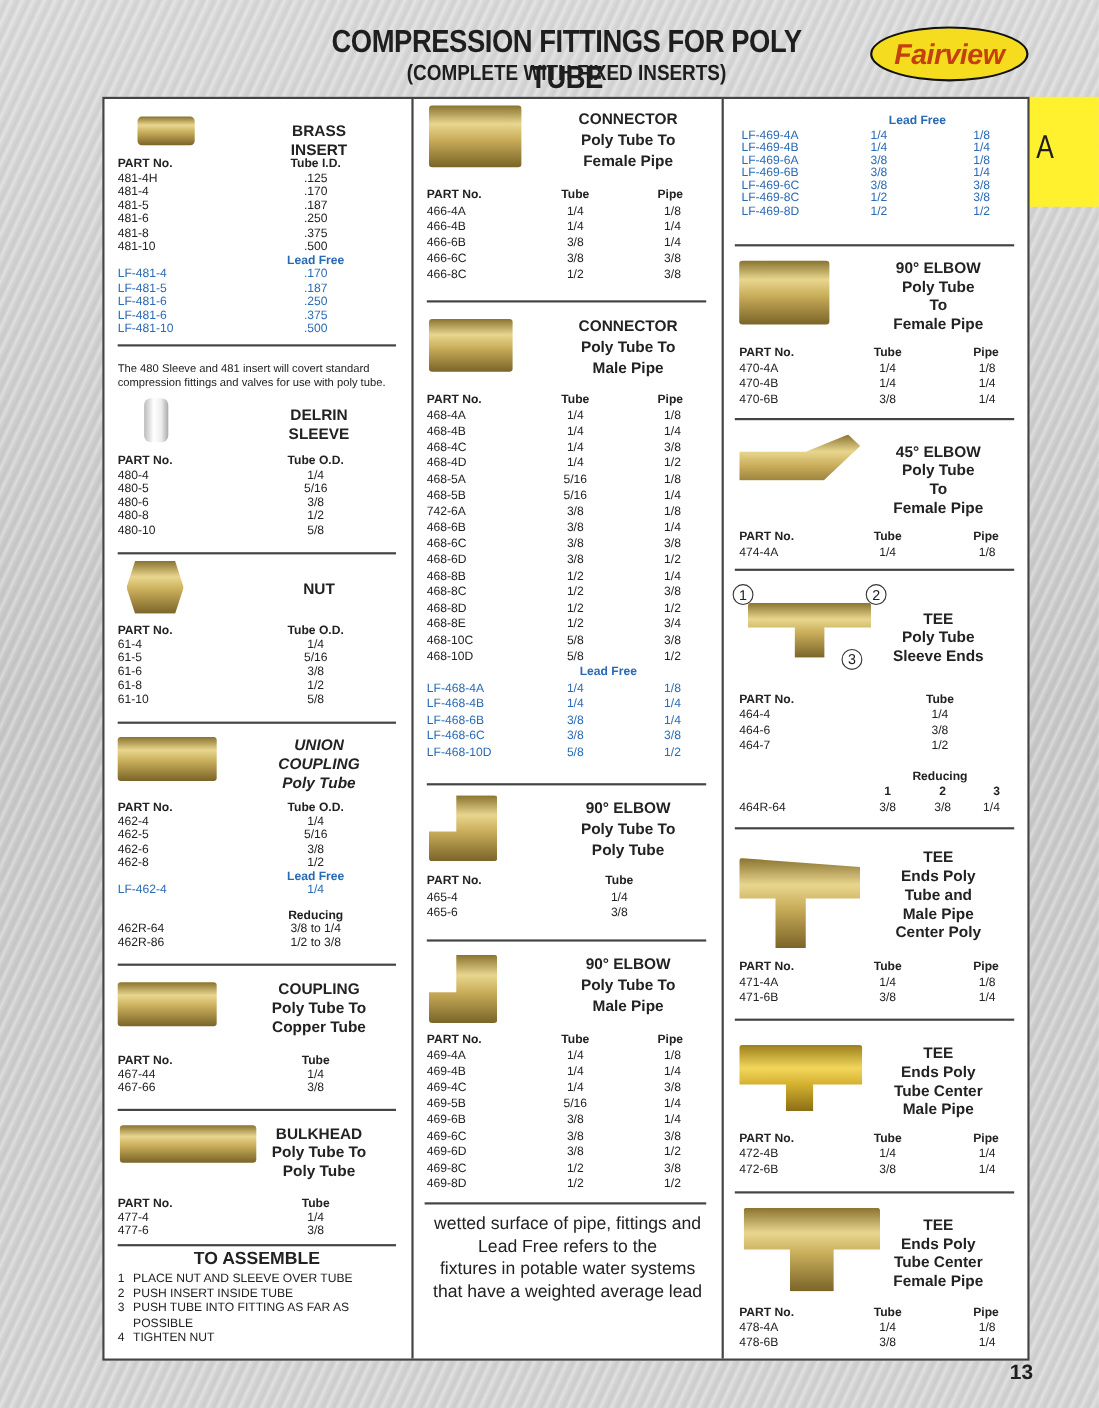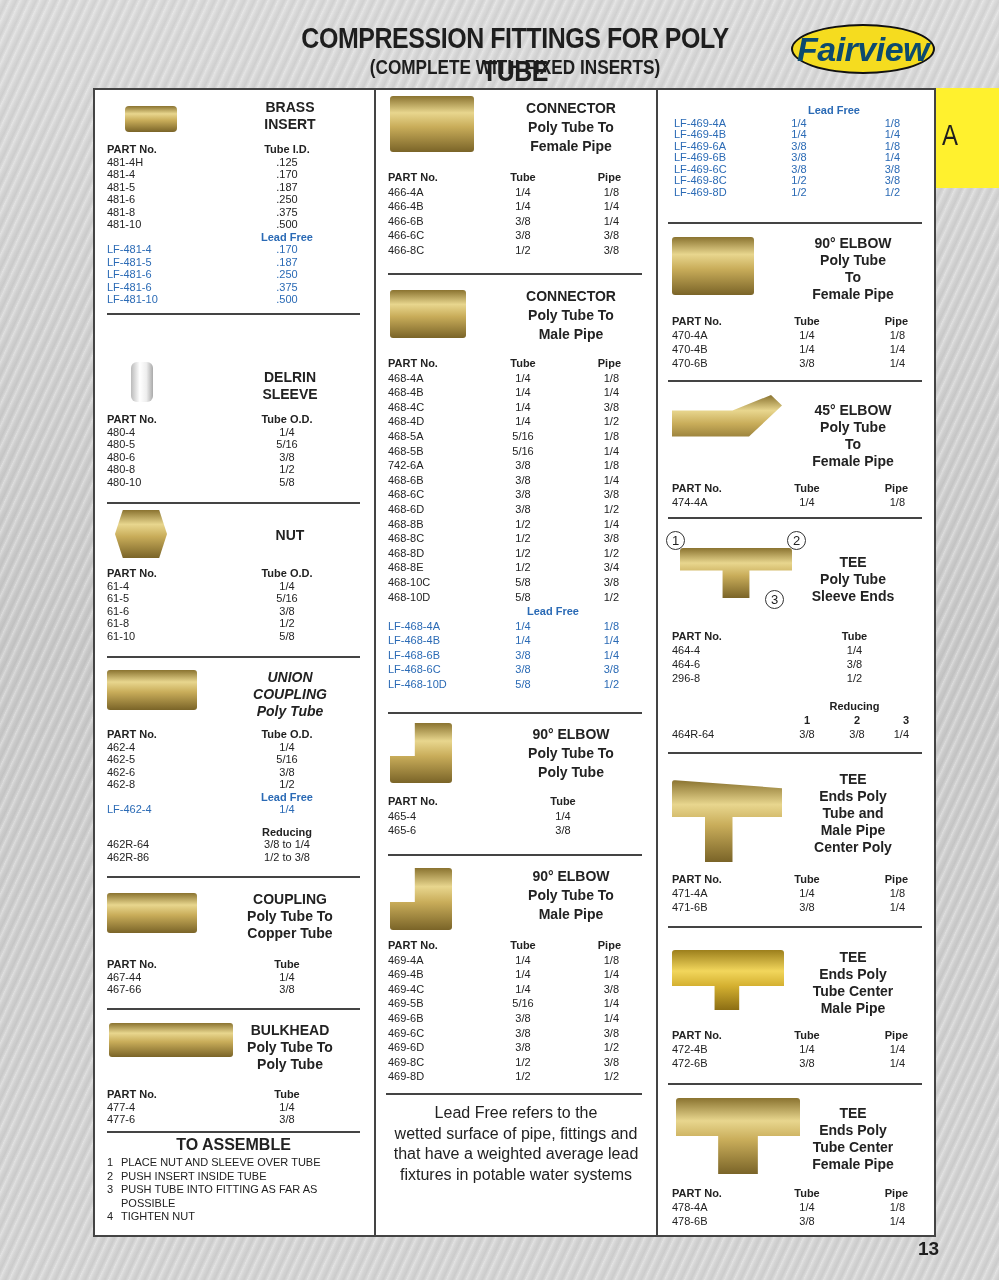--- a/index.html
+++ b/index.html
@@ -25,21 +25,21 @@
     position: absolute; left: 230px; top: 56px; width: 570px; text-align: center;
     font-weight: bold; font-size: 20px; color: #1e1e1e;
     transform: scaleX(0.86); transform-origin: center;
   }
   .logo {
     position: absolute; left: 791px; top: 24px; width: 144px; height: 50px;
     border-radius: 50%; background: #f5dc1f; border: 2px solid #111;
     display: flex; align-items: center; justify-content: center;
   }
   .logo span {
-    font-weight: bold; font-style: italic; font-size: 34px; color: #0c4a6e; letter-spacing: -0.5px;
+    font-weight: bold; font-style: italic; font-size: 26px; color: #c2410c; letter-spacing: -0.5px;
   }
   .tab-a {
     position: absolute; left: 936px; top: 88px; width: 63px; height: 100px;
     background: #fff12e;
   }
   .tab-a span {
     position: absolute; left: 4px; top: 30px; font-size: 30px; color: #1e1e1e;
     transform: scaleX(0.8);
   }
   .content {
@@ -100,21 +100,21 @@
 </div>
 <div class="tab-a">
   <span>A</span>
 </div>
 
 <div class="content">
 
   <div class="col col1">
 
     <div class="img brass" style="left:30px;top:16px;width:52px;height:26px;border-radius:4px;"></div>
-    <div class="ptitle" style="left:150px;top:9px;width:90px;">
+    <div class="ptitle" style="left:150px;top:21px;width:90px;">
       <div>BRASS</div>
       <div>INSERT</div>
     </div>
     <div class="tbl" style="top:53px;left:12px;width:255px;">
       <div class="row hdr">
           <span style="width:145px">PART No.</span>
           <span style="width:70px;text-align:center">Tube I.D.</span>
         </div>
       <div class="row">
           <span style="width:145px">481-4H</span>
@@ -159,20 +159,24 @@
       <div class="row lf">
           <span style="width:145px">LF-481-6</span>
           <span style="width:70px;text-align:center">.375</span>
         </div>
       <div class="row lf">
           <span style="width:145px">LF-481-10</span>
           <span style="width:70px;text-align:center">.500</span>
         </div>
     </div>
     <div class="rule" style="top:223px;"></div>
+    <div class="note" style="left:12px;top:240px;width:260px;">
+      <div>The 480 Sleeve and 481 insert will covert standard</div>
+      <div>compression fittings and valves for use with poly tube.</div>
+    </div>
 
     <div class="img" style="left:36px;top:272px;width:22px;height:40px;background:linear-gradient(90deg,#bbb,#fff 40%,#eee 70%,#aaa);border-radius:6px;"></div>
     <div class="ptitle" style="left:150px;top:279px;width:90px;">
       <div>DELRIN</div>
       <div>SLEEVE</div>
     </div>
     <div class="tbl" style="top:323px;left:12px;width:255px;">
       <div class="row hdr">
           <span style="width:145px">PART No.</span>
           <span style="width:70px;text-align:center">Tube O.D.</span>
@@ -596,24 +600,24 @@
         </div>
       <div class="row" style="height:14.6px">
           <span style="width:105px">469-8D</span>
           <span style="width:60px;text-align:center">1/2</span>
           <span style="width:90px;text-align:right;padding-right:24px">1/2</span>
         </div>
     </div>
     <div class="rule" style="top:1003px;left:10px;"></div>
 
     <div class="leadfree-note" style="left:8px;top:1013px;width:264px;">
+      <div>wetted surface of pipe, fittings and</div>
       <div>Lead Free refers to the</div>
-      <div>wetted surface of pipe, fittings and</div>
+      <div>fixtures in potable water systems</div>
       <div>that have a weighted average lead</div>
-      <div>fixtures in potable water systems</div>
     </div>
   </div>
 
   <div class="col col3">
 
     <div class="tbl" style="top:15px;left:16px;width:240px;font-size:11px;line-height:11.6px;">
       <div class="row lfhead" style="height:12.5px">
           <span style="width:110px"></span>
           <span style="width:100px;text-align:center">Lead Free</span>
         </div>
@@ -723,21 +727,21 @@
         </div>
       <div class="row" style="height:14px">
           <span style="width:145px">464-4</span>
           <span style="width:75px;text-align:center">1/4</span>
         </div>
       <div class="row" style="height:14px">
           <span style="width:145px">464-6</span>
           <span style="width:75px;text-align:center">3/8</span>
         </div>
       <div class="row" style="height:14px">
-          <span style="width:145px">296-8</span>
+          <span style="width:145px">464-7</span>
           <span style="width:75px;text-align:center">1/2</span>
         </div>
       <div class="row" style="height:14px"></div>
       <div class="row hdr" style="height:14px">
           <span style="width:145px"></span>
           <span style="width:75px;text-align:center">Reducing</span>
         </div>
       <div class="row hdr" style="height:14px">
           <span style="width:100px"></span>
           <span style="width:70px;text-align:center">1</span>

